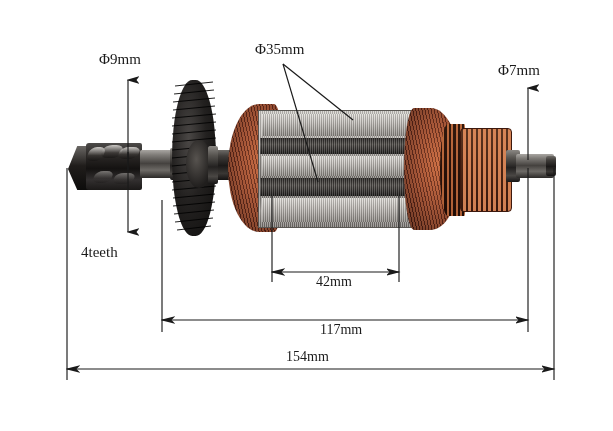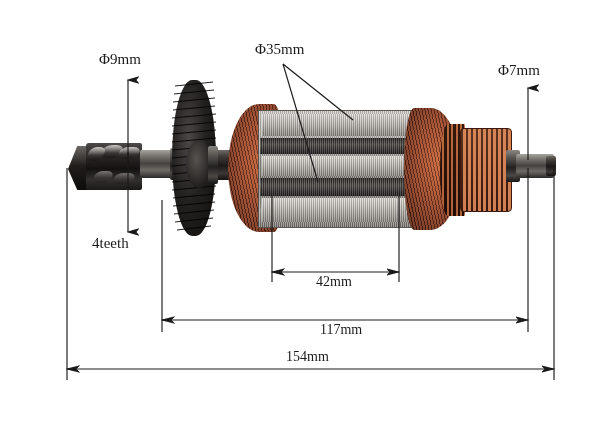--- a/index.html
+++ b/index.html
@@ -235,21 +235,21 @@
       <line x1="67" y1="369" x2="554" y2="369" marker-start="url(#ar-l)" marker-end="url(#ar-r)"></line>
     </g>
   </svg>
 
   <div class="ann" style="left:99px; top:51px; font-size:15px;">Φ9mm</div>
 
   <div class="ann" style="left:255px; top:41px; font-size:15px;">Φ35mm</div>
 
   <div class="ann" style="left:498px; top:62px; font-size:15px;text-align:center;">Φ7mm</div>
 
-  <div class="ann" style="left:81px; top:235px; font-size:15px;margin-left:11px;">4teeth</div>
+  <div class="ann" style="left:81px; top:244px; font-size:15px;">4teeth</div>
 
   <div class="ann" style="left:316px; top:274px; font-size:14px;">42mm</div>
 
   <div class="ann" style="left:320px; top:322px; font-size:14px;">117mm</div>
 
   <div class="ann" style="left:286px; top:349px; font-size:14px;">154mm</div>
 
 </div>
 
 </body></html>

